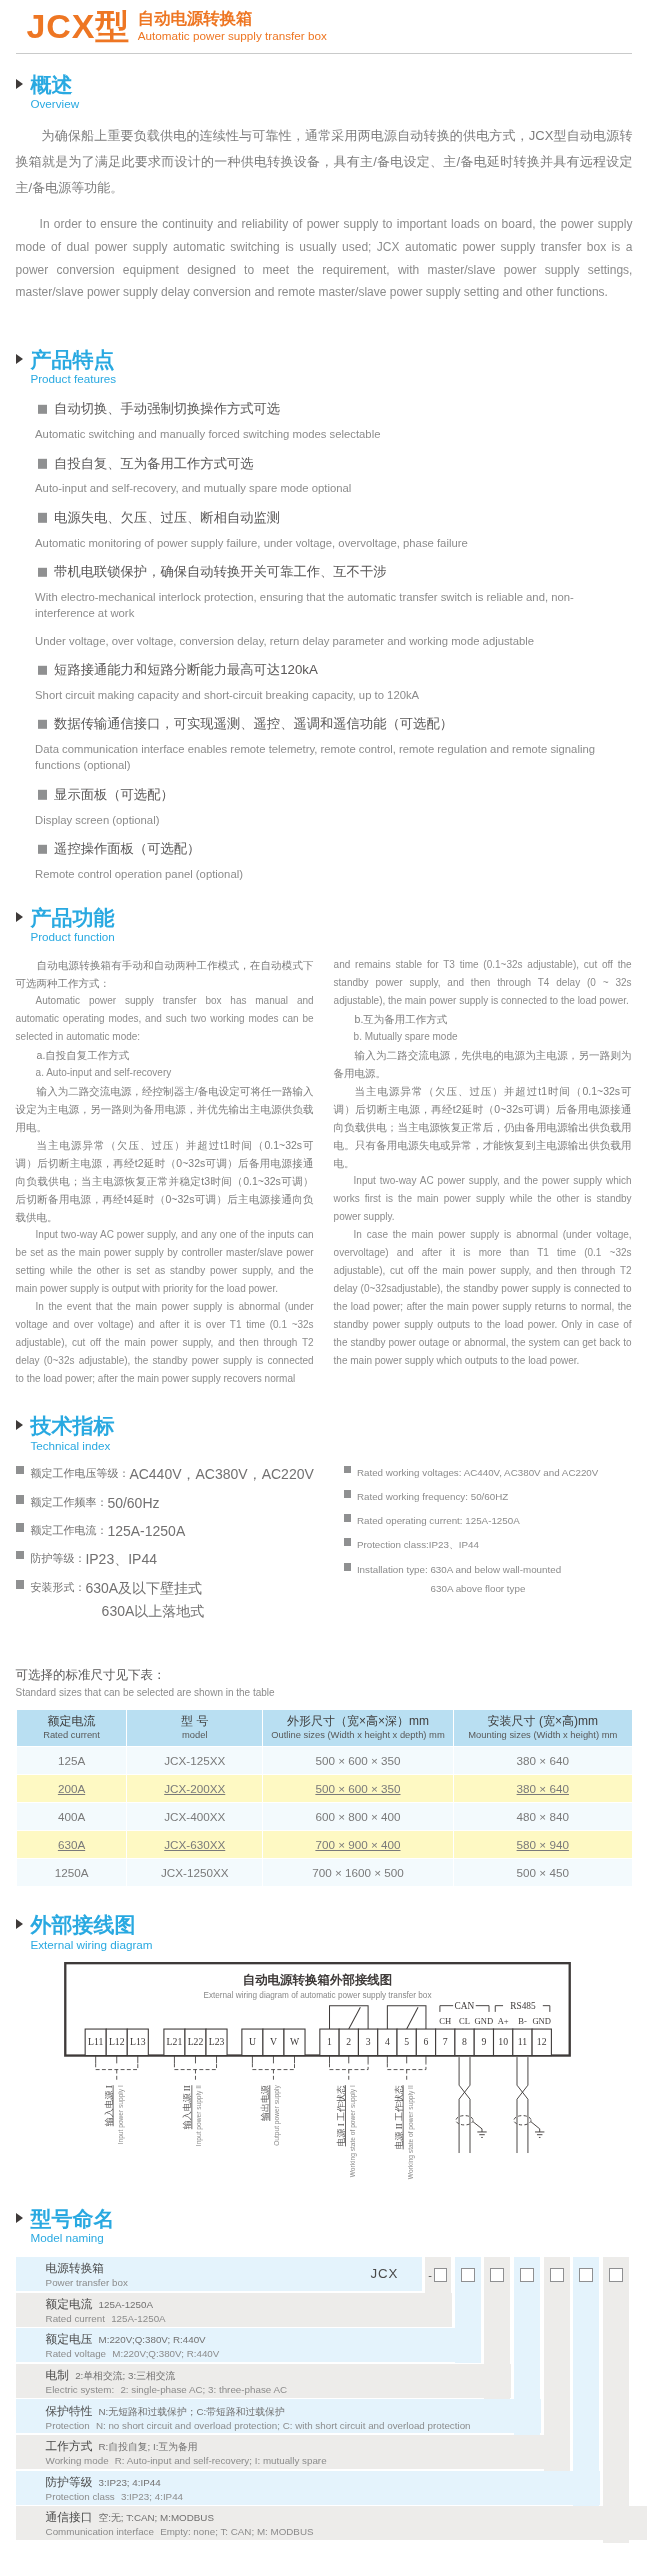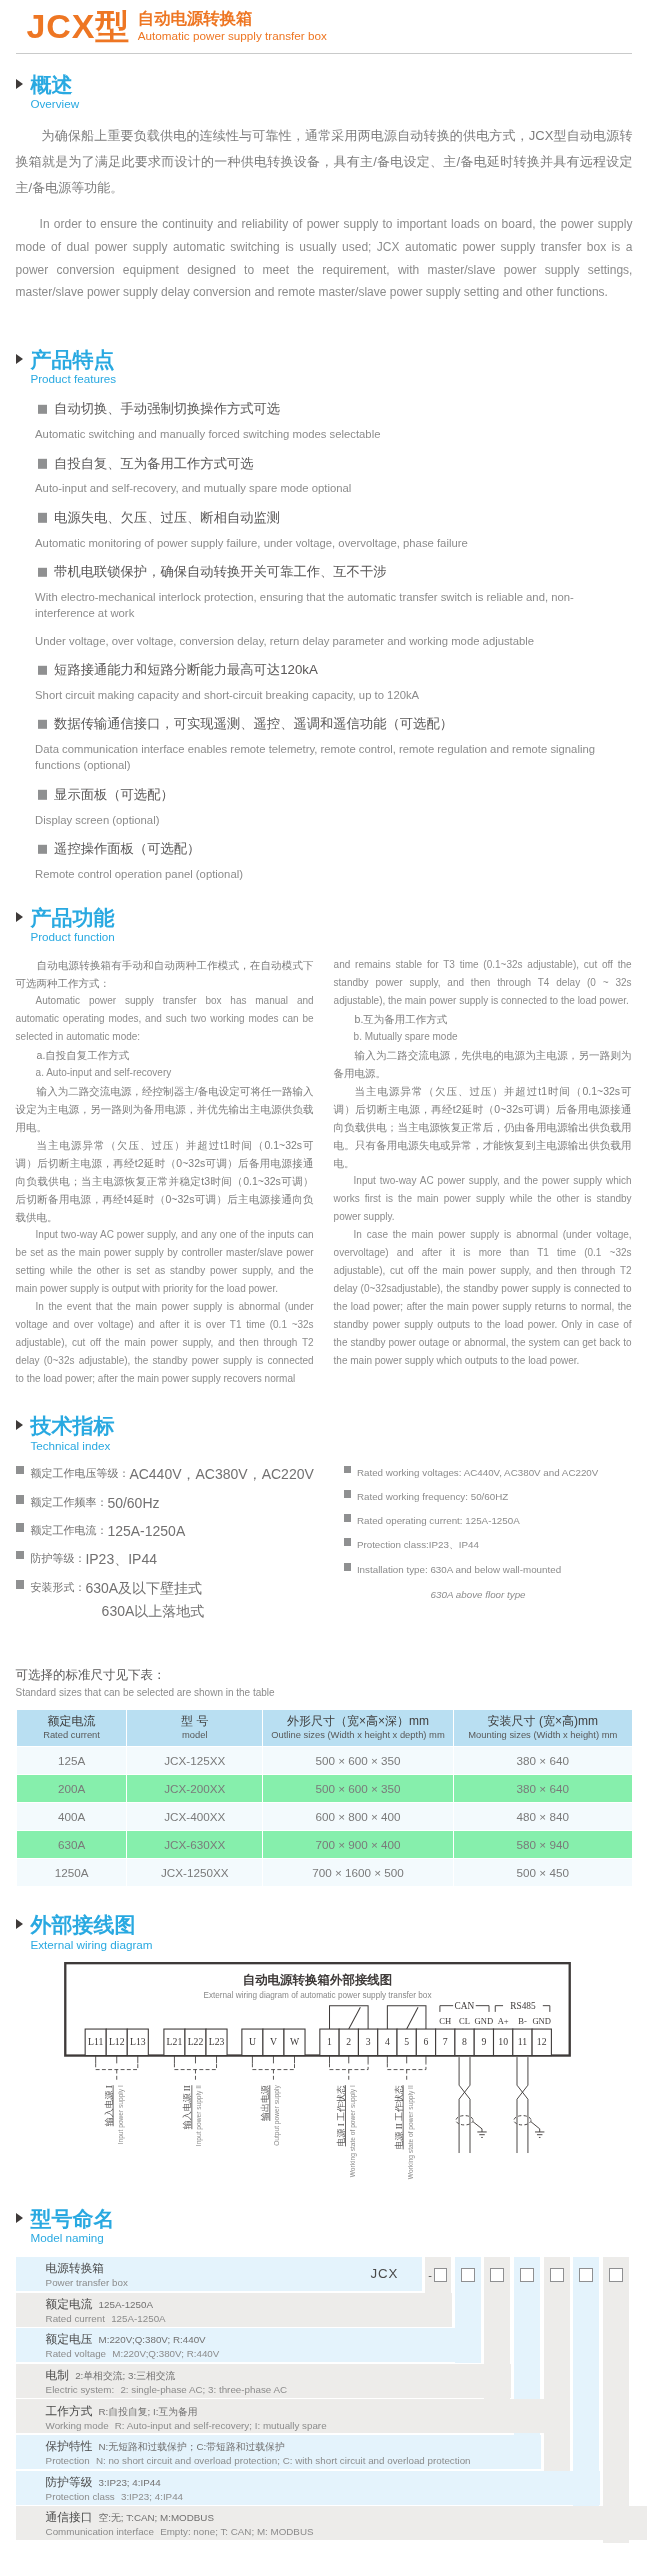--- a/index.html
+++ b/index.html
@@ -49,21 +49,21 @@
   
   .tbl-intro-cn{color:#595757;font-size:12.5px;margin-top:34px;}
   .tbl-intro-en{color:#8c8c8c;font-size:10px;margin-top:3.1px;}
   table.sizes{border-collapse:collapse;width:617px;margin-top:11px;}
   table.sizes th,table.sizes td{border:1.6px solid #ffffff;text-align:center;}
   table.sizes th{background:#b9dff2;padding:3.9px 1.6px;}
   .th-cn{color:#3f3f3f;font-size:12px;font-weight:normal;line-height:15.6px;}
   .th-en{color:#595959;font-size:9.4px;font-weight:normal;line-height:12.5px;}
   table.sizes td{color:#7a7a7a;font-size:11.7px;height:25px;}
   tr.r-odd td{background:#f3fafd;}
-  tr.r-even td{background:#86efac;}
+  tr.r-even td{background:#fef9c3;text-decoration:underline;}
   
   .wire-wrap{margin-top:9.4px;padding-left:48px;}
   
   .naming{position:relative;width:617px;height:287px;margin-top:11px;}
   .n-col{position:absolute;top:0;width:26.5px;z-index:0;}
   .n-row{position:relative;z-index:1;height:34px;margin-bottom:1.6px;box-sizing:border-box;
          padding:3.1px 0 0 30px;}
   .bg-blue{background:#e4f3fc;}
   .bg-gray{background:#edecea;}
   .n-cn{font-size:11.7px;color:#4a4a4a;line-height:15px;}
@@ -237,21 +237,21 @@
             <span class="e-text">Rated operating current: 125A-1250A</span>
           </div>
         <div class="tech-item tech-item-en">
             <span class="sq-en"></span>
             <span class="e-text">Protection class:IP23、IP44</span>
           </div>
         <div class="tech-item tech-item-en" style="margin-bottom:3.1px;">
             <span class="sq-en"></span>
             <span class="e-text">Installation type: 630A and below wall-mounted</span>
           </div>
-        <div class="e-line2" style="margin-top:13px;font-style:italic;">630A above floor type</div>
+        <div class="e-line2" style="margin-top:7px;">630A above floor type</div>
       </div>
     </div>
   </div>
 
   <div>
     <div class="tbl-intro-cn">可选择的标准尺寸见下表：</div>
     <div class="tbl-intro-en">Standard sizes that can be selected are shown in the table</div>
     <table class="sizes">
       <colgroup>
           <col style="width:18%">
@@ -515,28 +515,28 @@
         <div class="n-en"><span>Rated current</span><span class="n-env">125A-1250A</span></div>
       </div>
       <div class="n-row bg-blue" style="width:465px;">
         <div class="n-cn"><span>额定电压</span><span class="n-cnv">M:220V;Q:380V; R:440V</span></div>
         <div class="n-en"><span>Rated voltage</span><span class="n-env">M:220V;Q:380V; R:440V</span></div>
       </div>
       <div class="n-row bg-gray" style="width:495px;">
         <div class="n-cn"><span>电制</span><span class="n-cnv">2:单相交流; 3:三相交流</span></div>
         <div class="n-en"><span>Electric system:</span><span class="n-env">2: single-phase AC; 3: three-phase AC</span></div>
       </div>
+      <div class="n-row bg-blue" style="width:525px;">
+        <div class="n-cn"><span>保护特性</span><span class="n-cnv">N:无短路和过载保护；C:带短路和过载保护</span></div>
+        <div class="n-en"><span>Protection</span><span class="n-env">N: no short circuit and overload protection; C: with short circuit and overload protection</span></div>
+      </div>
       <div class="n-row bg-gray" style="width:554px;">
         <div class="n-cn"><span>工作方式</span><span class="n-cnv">R:自投自复; I:互为备用</span></div>
         <div class="n-en"><span>Working mode</span><span class="n-env">R: Auto-input and self-recovery; I: mutually spare</span></div>
       </div>
-      <div class="n-row bg-blue" style="width:525px;">
-        <div class="n-cn"><span>保护特性</span><span class="n-cnv">N:无短路和过载保护；C:带短路和过载保护</span></div>
-        <div class="n-en"><span>Protection</span><span class="n-env">N: no short circuit and overload protection; C: with short circuit and overload protection</span></div>
-      </div>
       <div class="n-row bg-blue" style="width:584px;">
         <div class="n-cn"><span>防护等级</span><span class="n-cnv">3:IP23; 4:IP44</span></div>
         <div class="n-en"><span>Protection class</span><span class="n-env">3:IP23; 4:IP44</span></div>
       </div>
       <div class="n-row bg-gray" style="width:647px;">
         <div class="n-cn"><span>通信接口</span><span class="n-cnv">空:无; T:CAN; M:MODBUS</span></div>
         <div class="n-en"><span>Communication interface</span><span class="n-env">Empty: none; T: CAN; M: MODBUS</span></div>
       </div>
     </div>
   </div>

